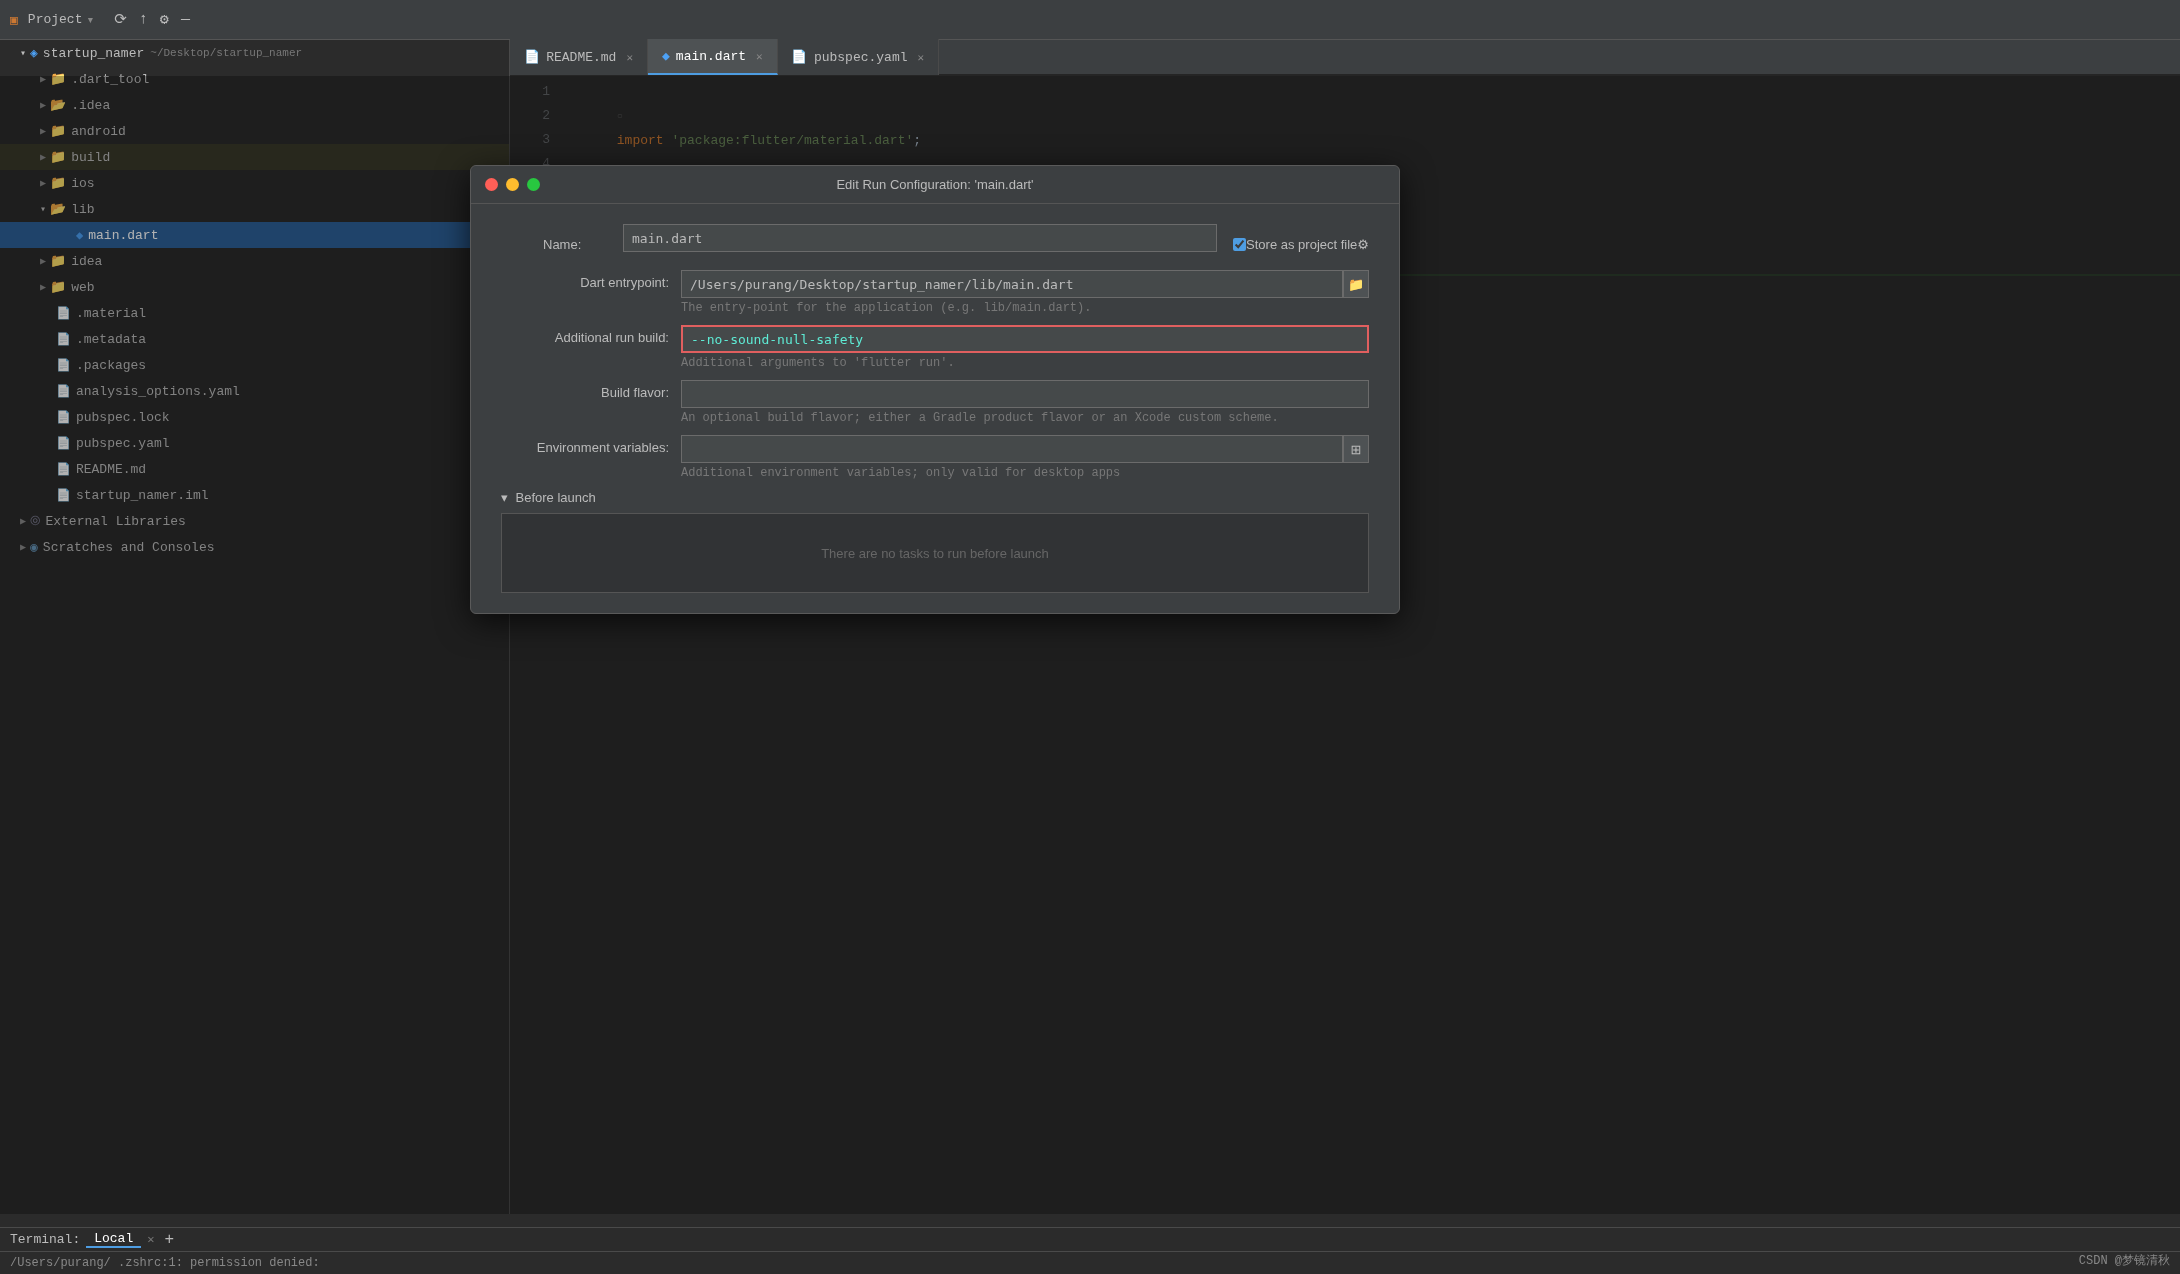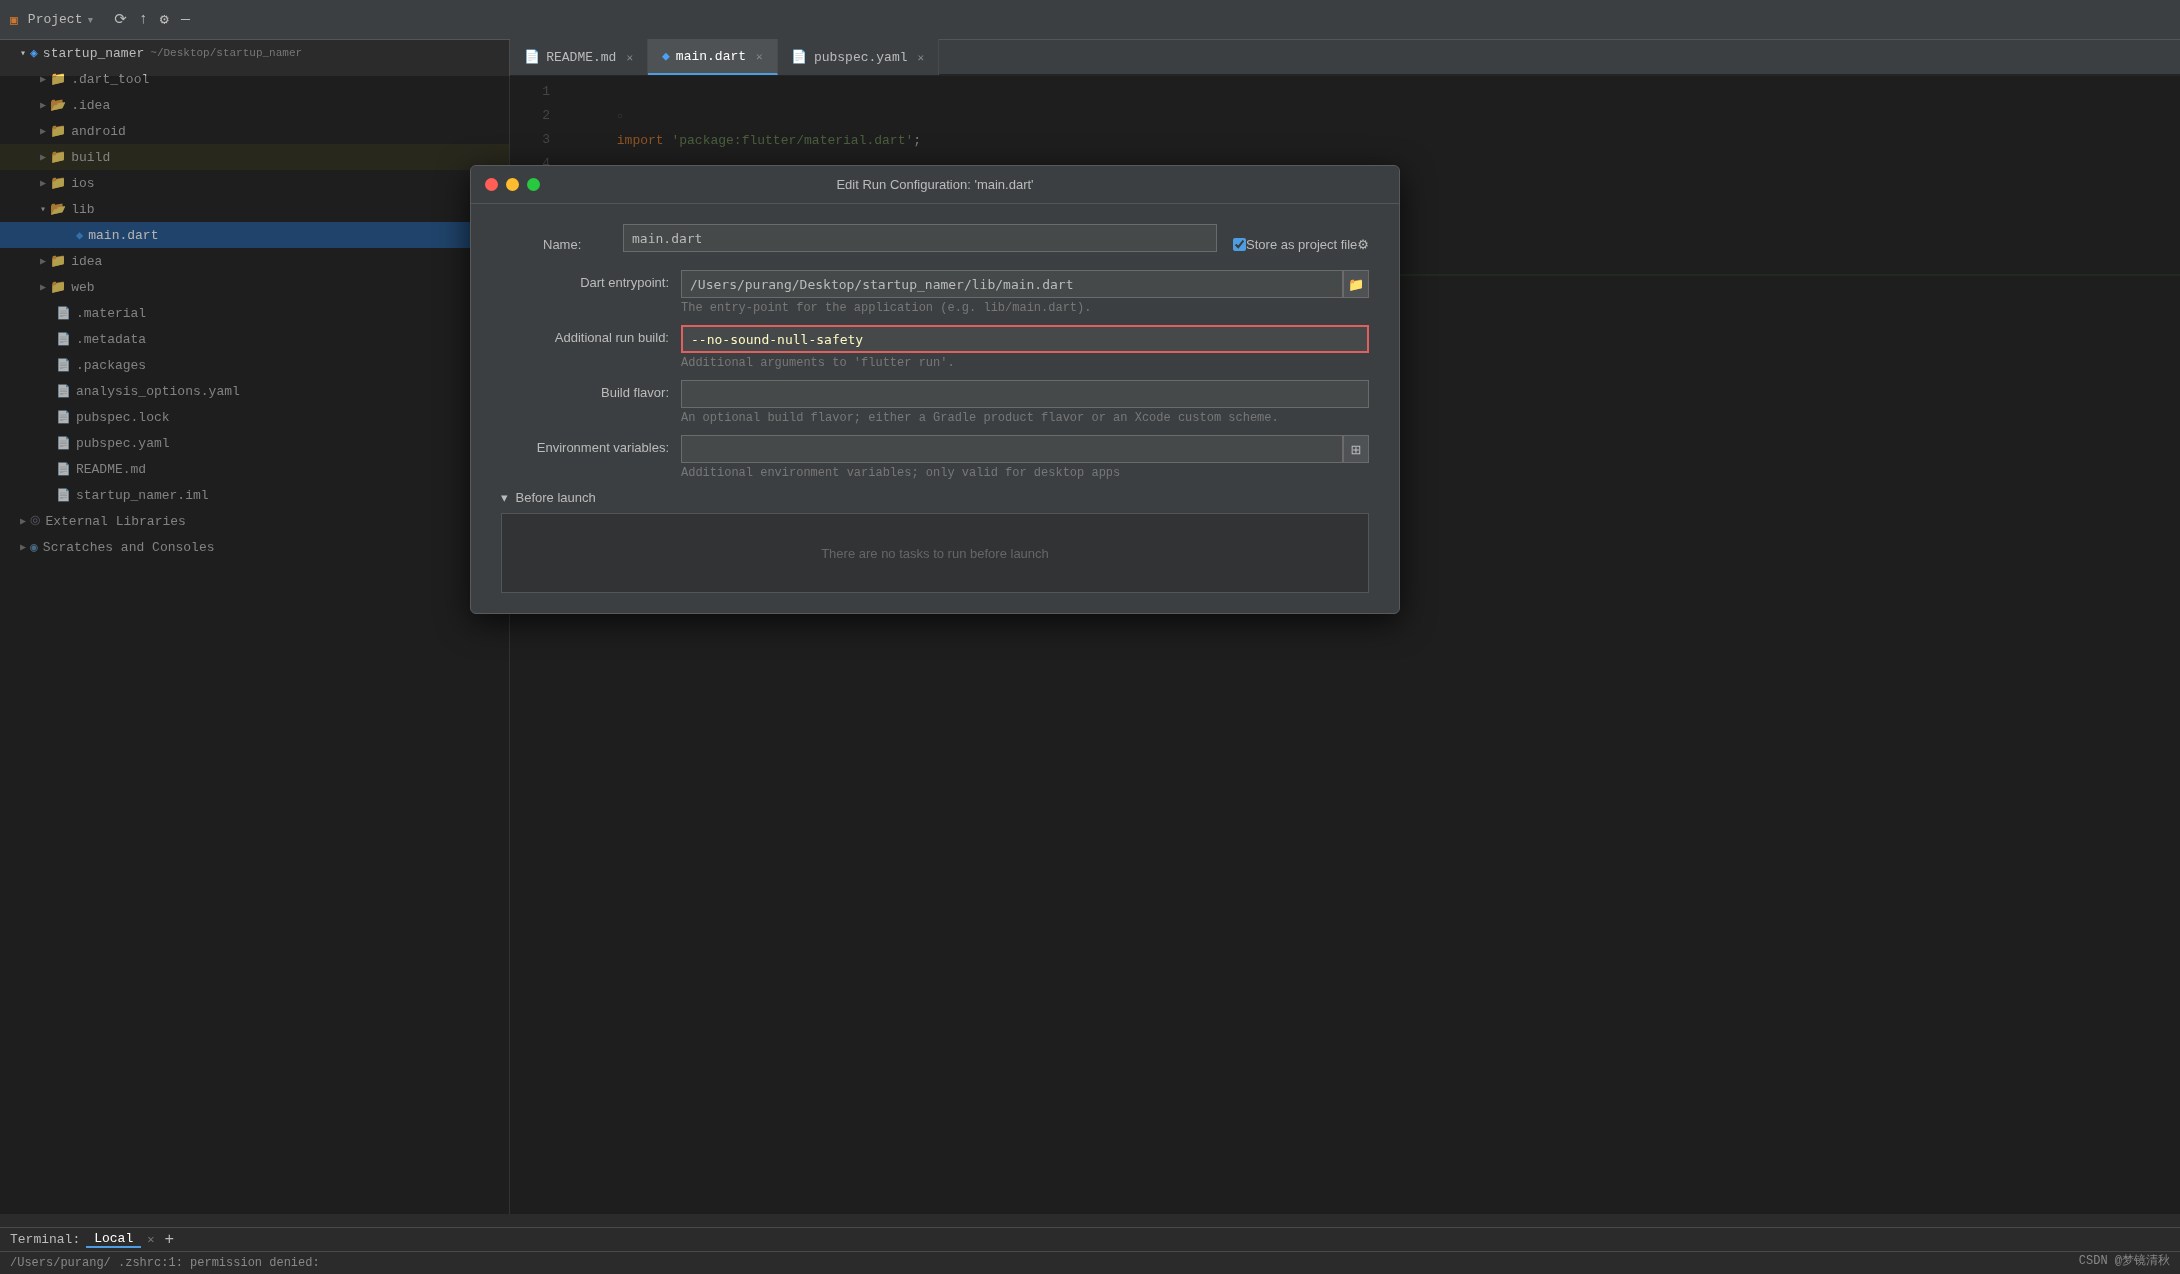--- a/index.html
+++ b/index.html
@@ -274,21 +274,21 @@
     }
     .form-hint {
       color: #777;
       font-size: 12px;
       margin-top: 3px;
       font-family: Liberation Mono, monospace;
     }
     .form-input-highlighted {
       border: 2px solid #e05f5f !important;
       background: #45494a;
-      color: #fef9c3;
+      color: #5eead4;
       font-size: 13px;
       padding: 4px 8px;
       height: 28px;
       font-family: 'Menlo', monospace;
       outline: none;
       width: 100%;
     }
     .browse-btn {
       width: 26px;
       height: 28px;

